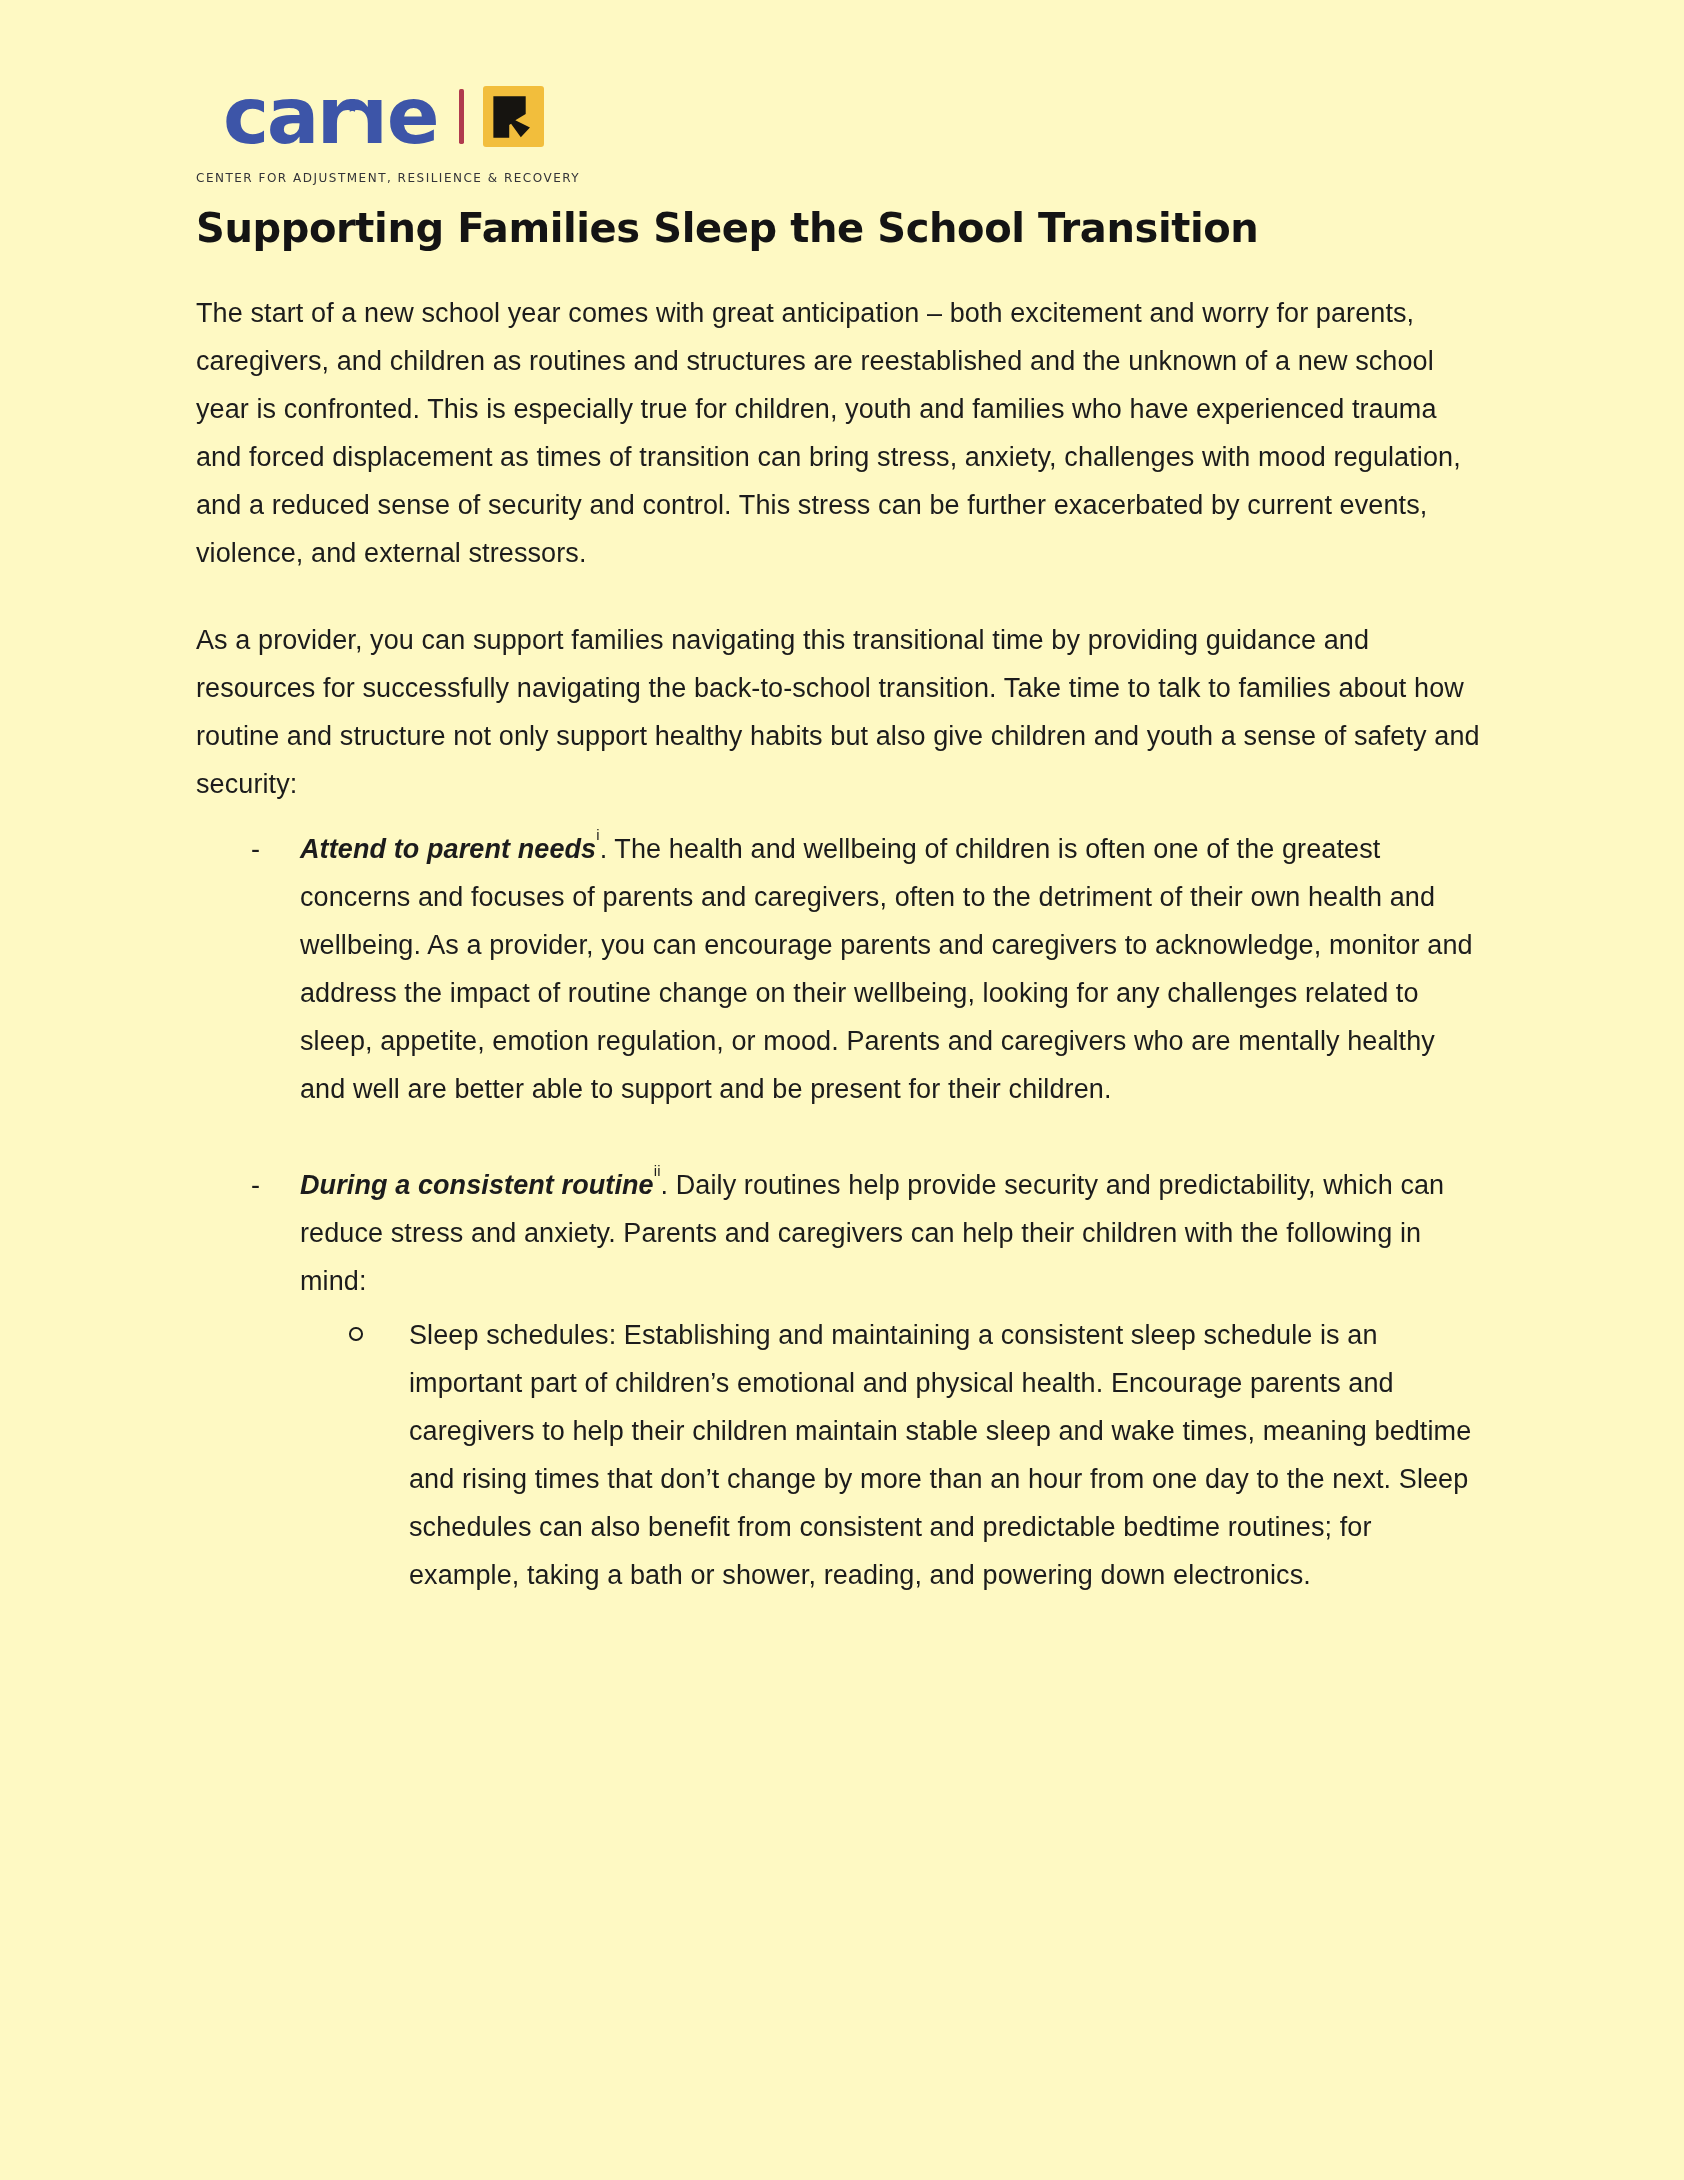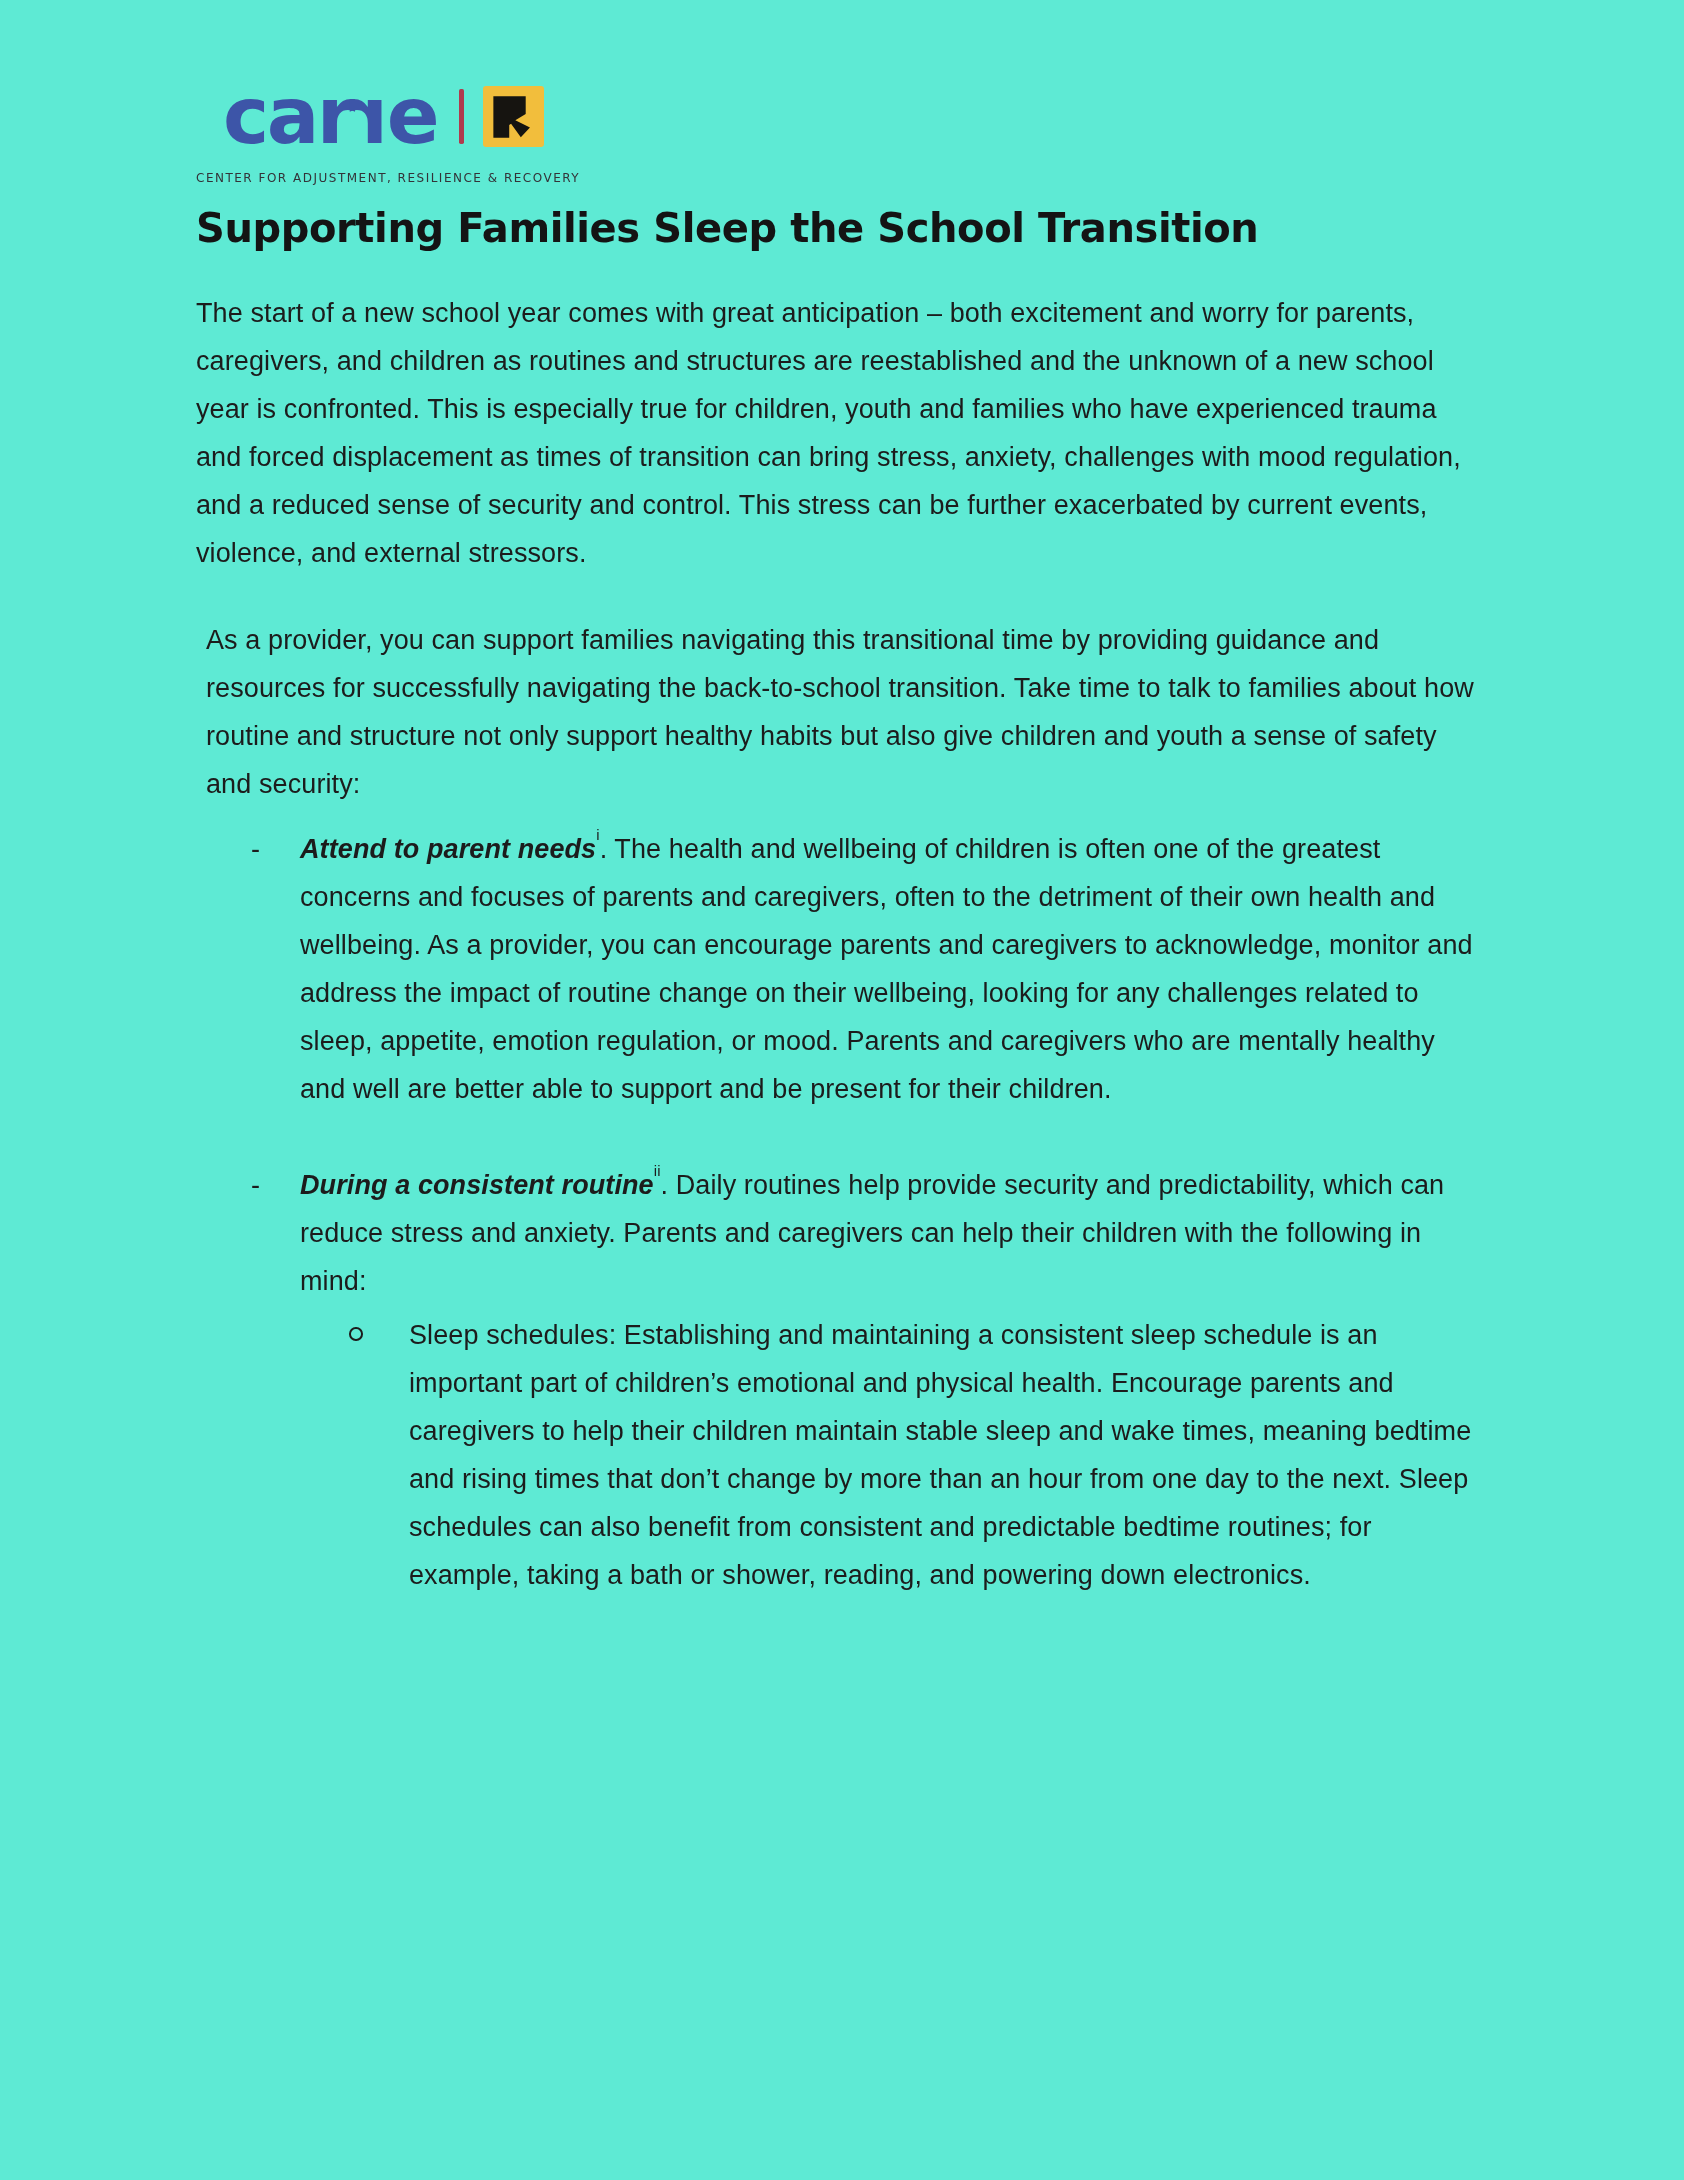--- a/index.html
+++ b/index.html
@@ -7,21 +7,21 @@
     width: 1685px; height: 2181px;
     overflow: hidden;
     font-family: "Liberation Sans", sans-serif;
     color: #1c1c1c;
     -webkit-font-smoothing: antialiased;
   }
   .page {
     box-sizing: border-box;
     width: 1685px; height: 2181px;
     padding: 75px 194px 0 196px;
-    background: #5eead4;
+    background: #fef9c3;
   }
 
   
   .logo-row {
     display: flex;
     align-items: center;
     margin-left: 27px;
     height: 82px;
   }
   .wordmark {
@@ -68,21 +68,21 @@
   }
 
   
   .doc-body {
     width: 1286px;
     font-size: 27px;
     line-height: 48px;
     letter-spacing: 0.1px;
   }
   .doc-body p { margin: 37px 0 39px 0; }
-  .doc-body p + p { margin-top: 0; margin-left: 10px; }
+  .doc-body p + p { margin-top: 0; }
 
   sup.fn {
     font-size: 55%;
     line-height: 0;
     position: relative;
     top: -0.5em;
   }
   .lead { font-weight: bold; font-style: italic; }
   .ulead {
     text-decoration-thickness: 2.1px;

